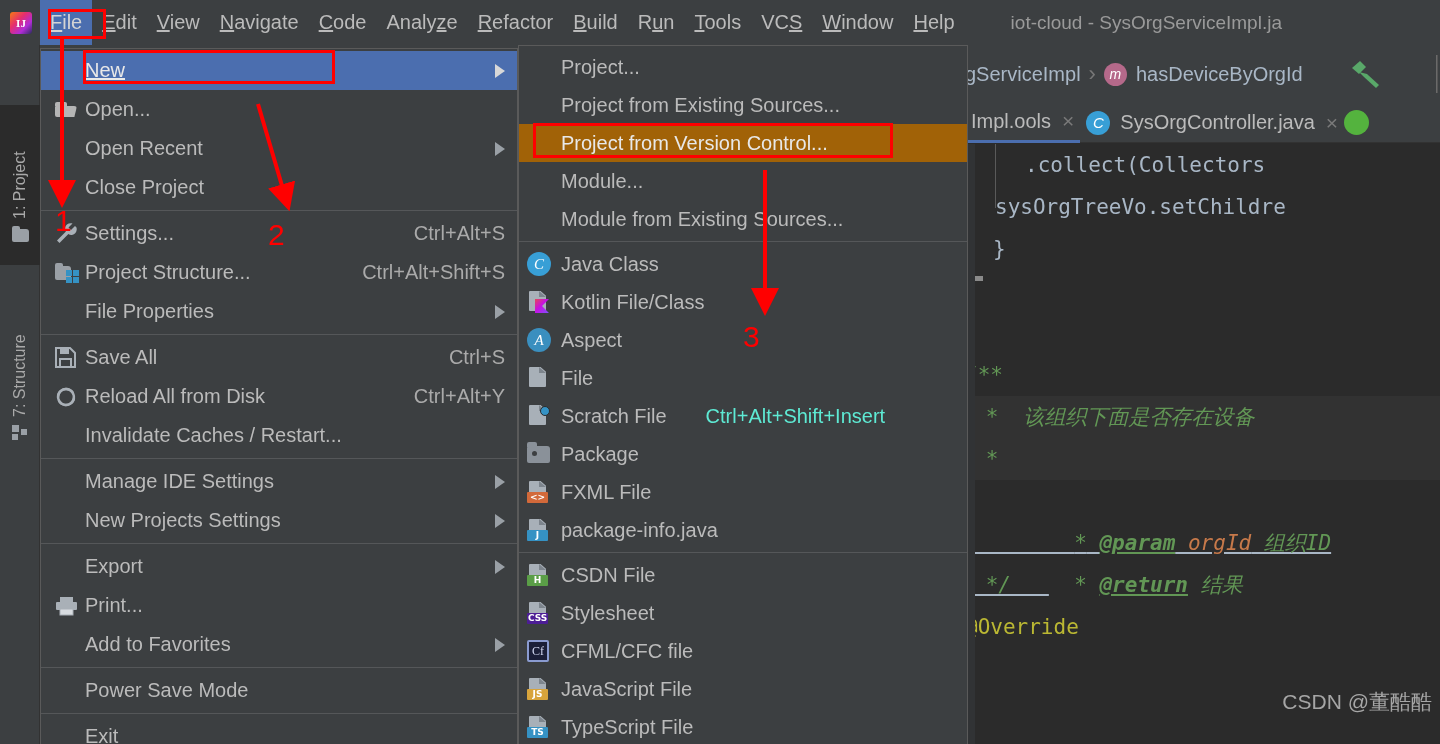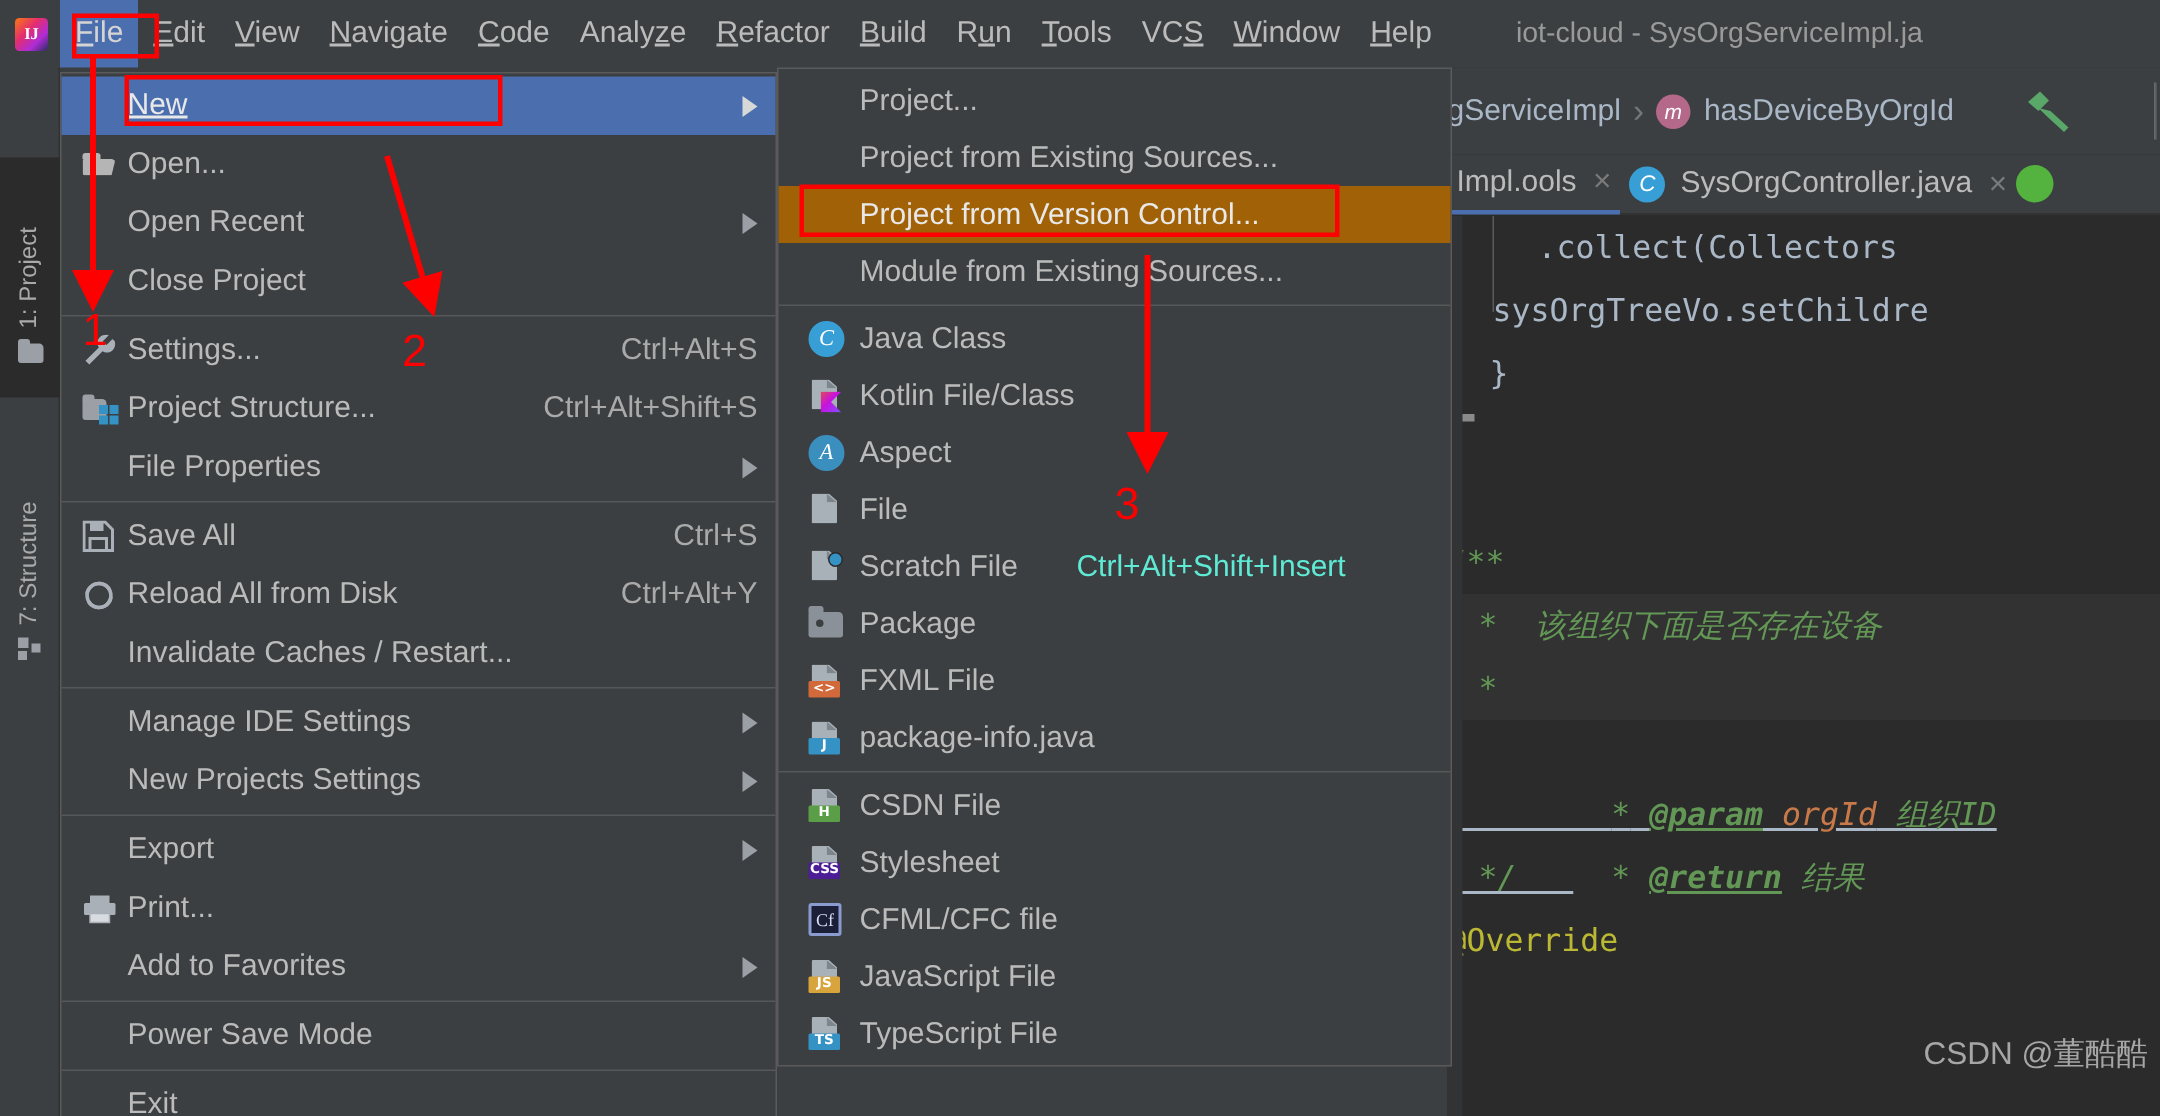--- a/index.html
+++ b/index.html
@@ -246,21 +246,21 @@
   .ic-print { width: 23px; height: 20px; }
 
   
   .newmenu {
     position: absolute; left: 518px; top: 45px; width: 450px;
     background: #3c3f41; border: 1px solid #5a5a5a;
     padding: 2px 0;
   }
   .nmi {
     position: relative; display: flex; align-items: center;
-    height: 38px; padding-left: 20px; padding-right: 12px;
+    height: 38px; padding-left: 8px; padding-right: 12px;
     color: #bbbbbb; font-size: 20px; white-space: nowrap;
   }
   .nmi.hl { background: #a16207; color: #e8e8e8; }
   .nmi .n-ico { width: 34px; flex: 0 0 34px; display:flex; align-items:center; }
   .nmi .n-label { flex: 0 0 auto; }
   .nmi .n-accel { margin-left: 39px; color: #5eead4; text-align: right; }
 
   
   .ft {
     width: 22px; height: 22px; position: relative;
@@ -585,20 +585,24 @@
     <div class="nmi">
       <span class="n-ico"></span>
       <span class="n-label">Project from Existing Sources...</span>
     </div>
     <div class="nmi hl">
       <span class="n-ico"></span>
       <span class="n-label">Project from Version Control...</span>
     </div>
     <div class="nmi">
       <span class="n-ico"></span>
+      <span class="n-label">Module...</span>
+    </div>
+    <div class="nmi">
+      <span class="n-ico"></span>
       <span class="n-label">Module from Existing Sources...</span>
     </div>
 
     <div class="sep"></div>
 
     <div class="nmi">
       <span class="n-ico">
           <span class="circ">C</span>
         </span>
       <span class="n-label">Java Class</span>

